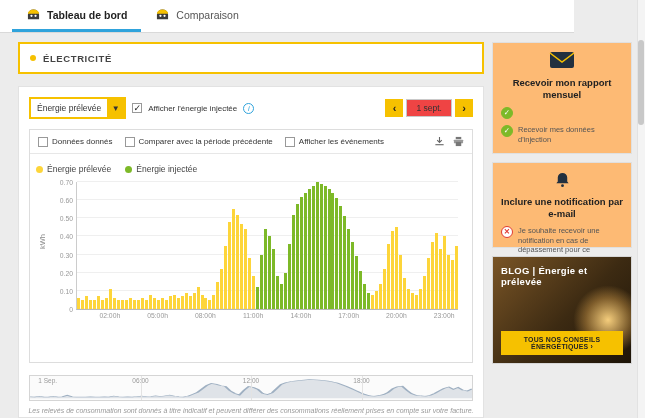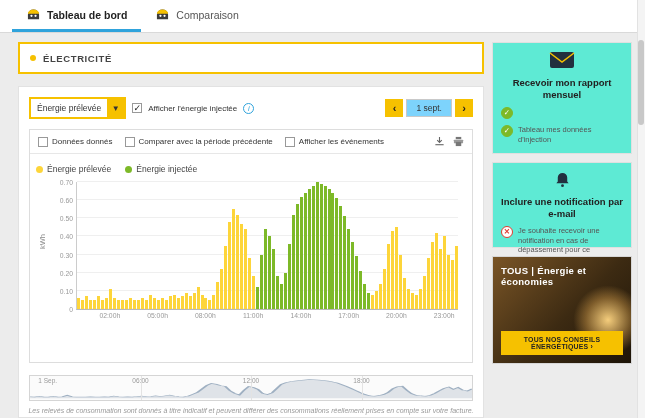--- a/index.html
+++ b/index.html
@@ -1,20 +1,20 @@
 <!DOCTYPE html>
 <html><head>
 <meta charset="utf-8">
 <style>
   *{margin:0;padding:0;box-sizing:border-box}
   html,body{width:645px;height:418px;overflow:hidden}
   body{position:relative;background:#ececec;font-family:"Liberation Sans",sans-serif;color:#333}
 
   
-  .topbar{position:absolute;top:0;left:0;width:645px;height:33px;background:#fff;border-bottom:1px solid #d9d9d9;display:flex;align-items:stretch;padding-left:12px}
+  .topbar{position:absolute;top:0;left:0;width:574px;height:33px;background:#fff;border-bottom:1px solid #d9d9d9;display:flex;align-items:stretch;padding-left:12px}
   .tab{display:flex;align-items:center;gap:6px;padding:0 14px;font-size:10.5px;color:#555;border-bottom:3px solid transparent;cursor:pointer}
   .tab.active{color:#222;font-weight:bold;border-bottom-color:#2fa3dc}
   .mascot{display:flex;align-items:center}
 
   
   .elec-box{position:absolute;left:18px;top:42px;width:466px;height:32px;background:#fff;border:2px solid #f6c100;display:flex;align-items:center;padding:0 10px;font-size:9.5px;font-weight:bold;letter-spacing:.6px;color:#444}
   .elec-dot{width:6px;height:6px;border-radius:50%;background:#f6c100;margin-right:7px}
 
   
   .left-panel{position:absolute;left:18px;top:86px;width:466px;height:332px;background:#fff;border:1px solid #e2e2e2}
@@ -26,21 +26,21 @@
   .select .caret{width:17px;height:100%;background:#f6c100;display:flex;align-items:center;justify-content:center;font-size:8px;color:#333}
   .cb{width:10px;height:10px;border:1px solid #999;background:#fff;display:inline-flex;align-items:center;justify-content:center;font-size:9px;line-height:1;color:#222;flex:none;cursor:pointer}
   .ctl-label{font-size:8px;color:#333;white-space:nowrap}
   .info{width:11px;height:11px;border:1px solid #2fa3dc;color:#2fa3dc;border-radius:50%;font-size:7.5px;font-style:italic;display:inline-flex;align-items:center;justify-content:center;flex:none;cursor:pointer}
   .periods{display:flex;margin-left:2px}
   .period{font-size:8.5px;padding:4px 7px;border:1px solid #c9c9c9;border-left-width:0;background:#fff;color:#444;cursor:pointer;white-space:nowrap}
   .period:first-child{border-left-width:1px}
   .period.active{background:#f6c100;border-color:#f6c100;font-weight:bold;color:#222}
   .datenav{display:flex;align-items:center;margin-left:auto;gap:3px}
   .nav-btn{width:18px;height:18px;background:#f6c100;color:#222;font-weight:bold;font-size:11px;display:flex;align-items:center;justify-content:center;cursor:pointer}
-  .date-box{border:1px solid #c9c9c9;background:#7dd3fc;font-size:8.5px;padding:3px 9px;white-space:nowrap}
+  .date-box{border:1px solid #c9c9c9;background:#ef4444;font-size:8.5px;padding:3px 9px;white-space:nowrap}
 
   
   .chart-card{position:absolute;top:42px;left:10px;right:10px;height:234px;border:1px solid #ddd;background:#fff}
   .opts{display:flex;align-items:center;gap:12px;height:24px;border-bottom:1px solid #e7e7e7;padding:0 8px}
   .opt{display:flex;align-items:center;gap:4px;cursor:pointer}
   .opt span.lbl{font-size:8px;color:#333}
   .card-icons{margin-left:auto;display:flex;gap:8px}
   .card-icons .ic{cursor:pointer;display:flex;align-items:center}
   .chart-body{padding:6px 10px 0 6px}
   .date-lab{font-size:8.5px;color:#777}
@@ -59,21 +59,21 @@
 
   
   .minimap{position:absolute;left:10px;right:10px;top:288px;height:26px;border:1px solid #d5d5d5;background:#fbfbfb;cursor:ew-resize}
   .minimap svg{position:absolute;inset:0;width:100%;height:100%}
   .mm-lab{position:absolute;top:1px;font-size:6.5px;color:#999;transform:translateX(-50%);z-index:2}
   .mm-line{position:absolute;top:0;bottom:0;width:0;border-left:1px solid #e3e3e3;z-index:1}
 
   .footnote{position:absolute;bottom:3px;left:0;right:0;text-align:center;font-size:7px;font-style:italic;color:#999}
 
   
-  .card{position:absolute;left:492px;width:140px;background:#5eead4;border:1px solid #e0e0e0;padding:8px}
+  .card{position:absolute;left:492px;width:140px;background:#fdba74;border:1px solid #e0e0e0;padding:8px}
   .card .icon-row{display:flex;justify-content:center;margin-bottom:4px}
   .card .title{font-size:9.5px;font-weight:bold;text-align:center;color:#222;line-height:1.25;margin-bottom:6px}
   .s-item{display:flex;gap:5px;margin-top:6px;cursor:pointer;align-items:flex-start}
   .st-ic{width:12px;height:12px;border-radius:50%;flex:none;display:flex;align-items:center;justify-content:center;font-size:7.5px;line-height:1}
   .st-ic.on{background:#7db928;color:#fff;border:1px solid #7db928}
   .st-ic.off{background:#fff;color:#e03c31;border:1px solid #e03c31;font-weight:bold}
   .s-item .txt{font-size:7.5px;color:#555;line-height:1.3}
 
   .blog{position:absolute;left:492px;width:140px;height:108px;background:linear-gradient(135deg,#7a5526 0%,#3c2a12 55%,#1d1408 100%);border:1px solid #d7d7d7;overflow:hidden}
   .blog .glow{position:absolute;right:-12px;bottom:8px;width:70px;height:70px;border-radius:50%;background:radial-gradient(circle,rgba(255,214,130,.95) 0%,rgba(255,190,90,.35) 45%,transparent 70%)}
@@ -345,21 +345,21 @@
         </svg>
   </span>
     </div>
   <div class="title">Recevoir mon rapport mensuel</div>
   <div>
       <div class="s-item">
         <span class="st-ic on">✓</span>
       </div>
       <div class="s-item">
         <span class="st-ic on">✓</span>
-        <span class="txt">Tableau mes données d'injection</span>
+        <span class="txt">Recevoir mes données d'injection</span>
       </div>
     </div>
 </div>
 
 <div class="card" style="top:162px;height:86px">
   <div class="icon-row">
       <span>
     <svg width="17" height="17" viewBox="0 0 18 18">
           <path d="M9 2a5 5 0 0 0-5 5v4l-1.5 2h13L14 11V7a5 5 0 0 0-5-5z" fill="#22303f"></path>
           <circle cx="9" cy="15.5" r="1.5" fill="#22303f"></circle>
@@ -370,19 +370,19 @@
   <div>
       <div class="s-item">
         <span class="st-ic off">✕</span>
         <span class="txt">Je souhaite recevoir une notification en cas de dépassement pour ce compteur</span>
       </div>
     </div>
 </div>
 
 <div class="blog" style="top:256px">
   <div class="glow"></div>
-  <div class="btitle">TOUS | Énergie et économies</div>
+  <div class="btitle">BLOG | Énergie et prélevée</div>
   <div class="blog-btn">TOUS NOS CONSEILS ÉNERGÉTIQUES ›</div>
 </div>
 
 <div class="sb-track">
   <div class="sb-thumb"></div>
 </div>
 
 </body></html>

